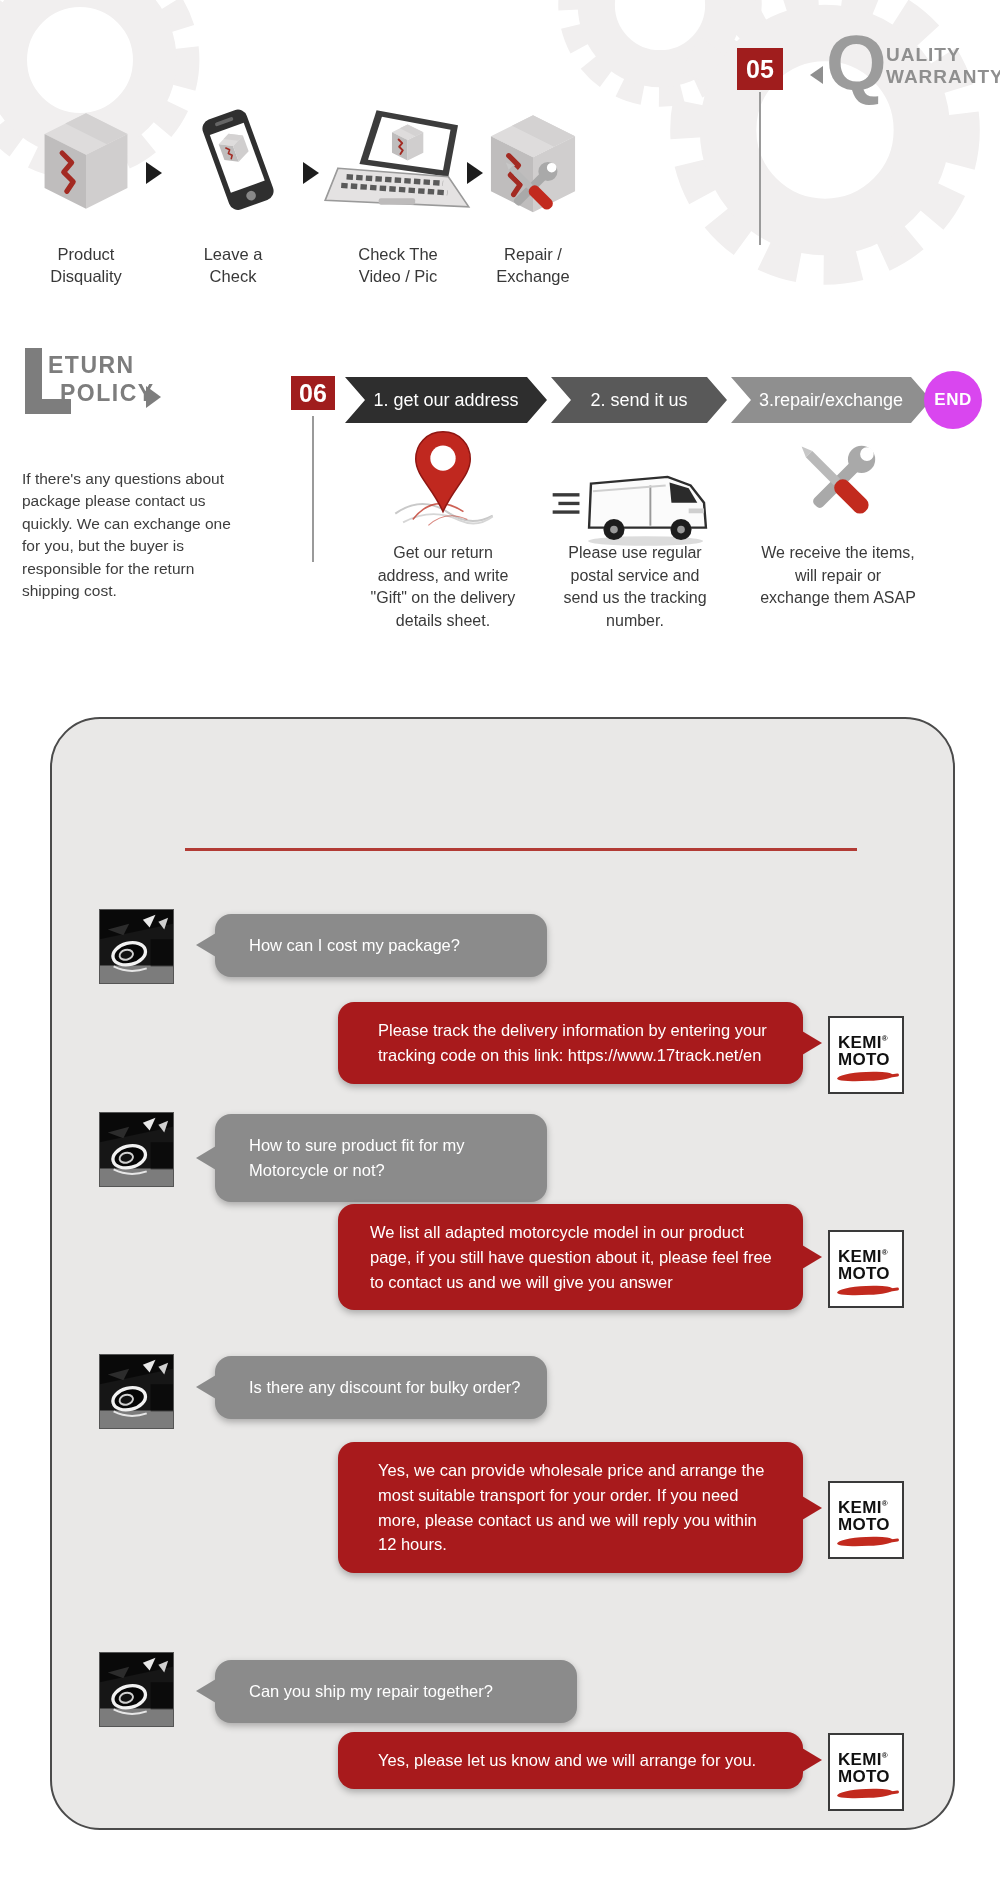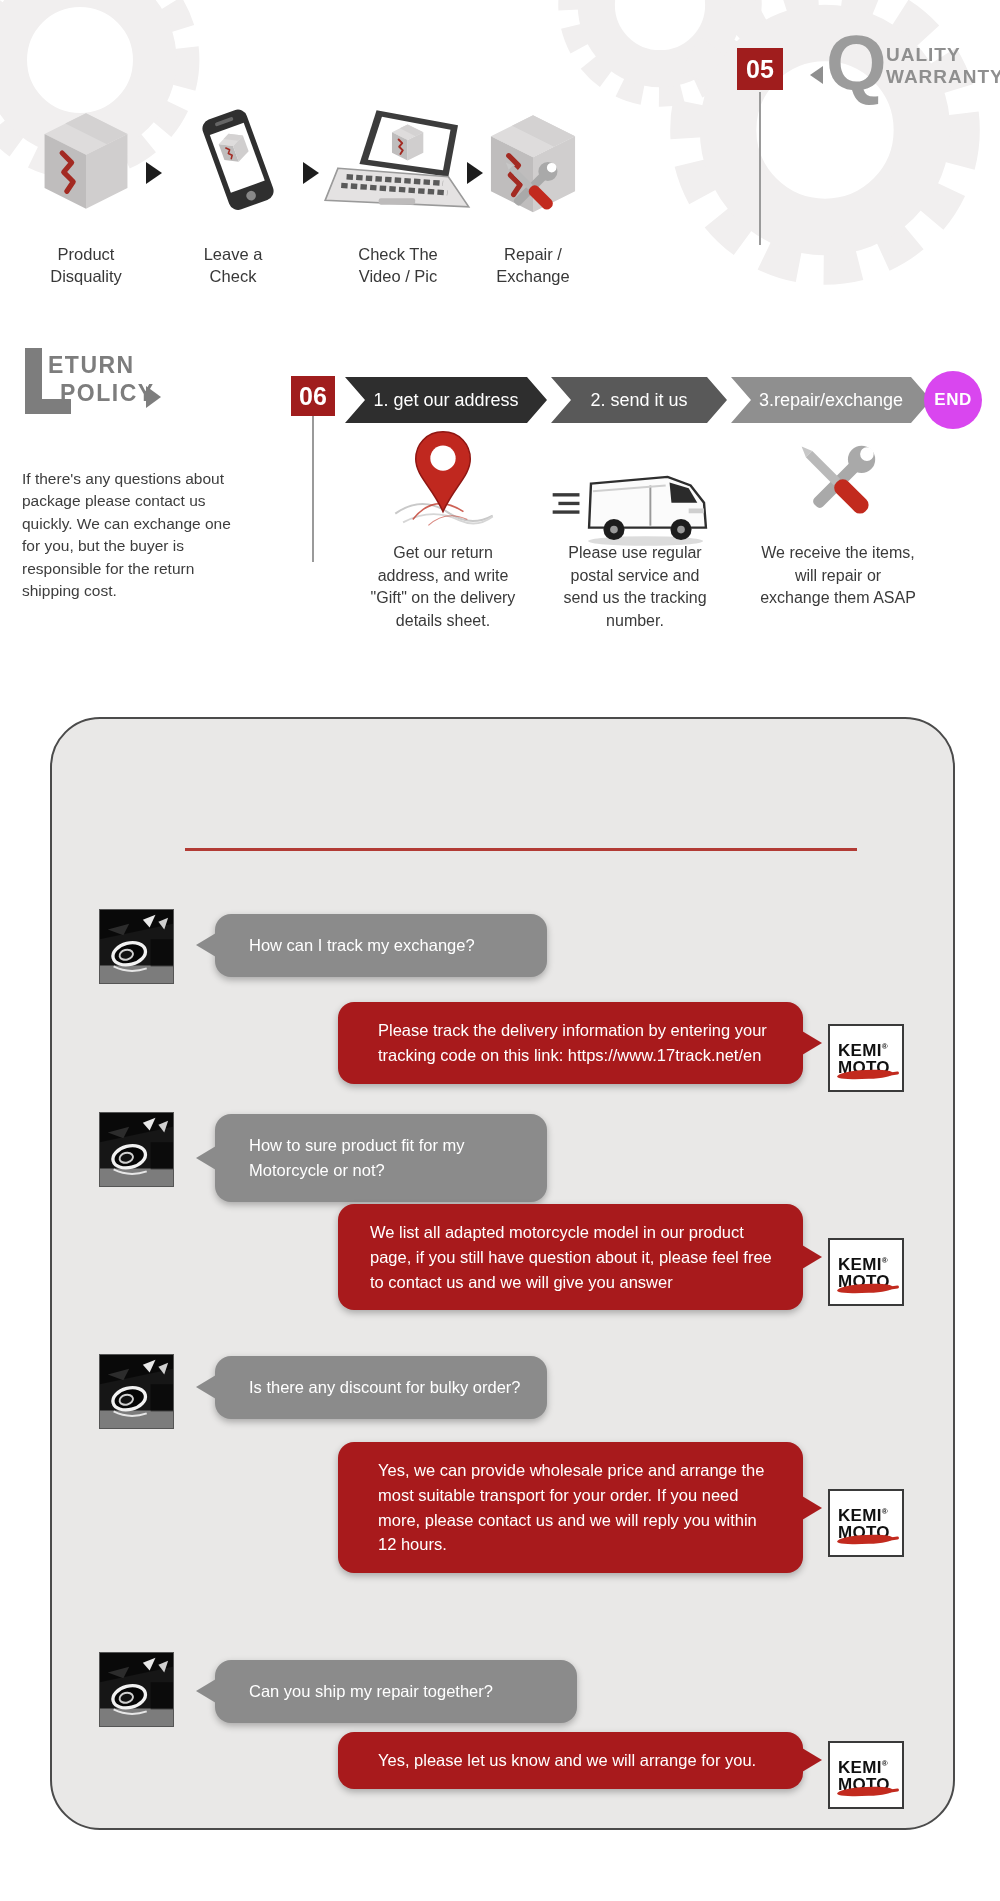--- a/index.html
+++ b/index.html
@@ -60,22 +60,22 @@
   .q-bubble{left:163px;width:332px;background:#8b8b8b;font-size:16.5px;font-weight:500;
             line-height:1.5;padding:19px 24px 19px 34px;}
   .q-bubble:before{content:"";position:absolute;left:-19px;top:50%;margin-top:-12px;width:0;height:0;
             border-style:solid;border-width:12px 20px 12px 0;
             border-color:transparent #8b8b8b transparent transparent;}
   .a-bubble{left:286px;width:465px;background:#a81a1c;font-size:16.5px;font-weight:500;
             line-height:1.5;padding:16px 30px 16px 40px;}
   .a-bubble:after{content:"";position:absolute;right:-19px;top:50%;margin-top:-12px;width:0;height:0;
             border-style:solid;border-width:12px 0 12px 20px;
             border-color:transparent transparent transparent #a81a1c;}
-  .klogo{position:absolute;left:776px;width:76px;height:68px;background:#fff;
-         border:2px solid #3a3a3a;box-sizing:border-box;margin-top:8px;}
+  .klogo{position:absolute;left:776px;width:76px;height:78px;background:#fff;
+         border:2px solid #3a3a3a;box-sizing:border-box;}
   .klogo-text{margin:12px 0 0 8px;font-size:17px;line-height:17px;font-weight:800;color:#101010;
               letter-spacing:.3px;}
   .klogo-text sup{font-size:8px;}
   .klogo-swoosh{position:absolute;left:7px;right:9px;bottom:11px;height:9px;background:#c22a1e;
                 border-radius:60% 40% 50% 50%/75% 55% 60% 40%;transform:rotate(-2deg);}
   .klogo-swoosh:after{content:"";position:absolute;right:-6px;top:3px;width:10px;height:3px;
                 background:#c22a1e;border-radius:2px;transform:rotate(-6deg);}
   
   .av1{top:190px;} .qb1{top:195px;}
   .av2{top:393px;} .qb2{top:395px;}
@@ -201,21 +201,21 @@
   </section>
 
   <section style="top:0;height:0;">
     <div class="rl-glyph"></div>
     <span class="rl-l1">ETURN</span>
     <span class="rl-l2">POLICY</span>
     <span class="tri rl-tri"></span>
 
     <p class="return-desc">If there's any questions about package please contact us quickly. We can exchange one for you, but the buyer is responsible for the return shipping cost.</p>
 
-    <div class="num-badge" style="left:291px;top:376px;width:44px;height:40px">06</div>
+    <div class="num-badge" style="left:291px;top:376px;width:44px;height:34px">06</div>
     <div class="vline" style="left:312px;top:416px;height:146px"></div>
 
     <div class="flow flow1">1. get our address</div>
     <div class="flow flow2">2. send it us</div>
     <div class="flow flow3">3.repair/exchange</div>
     <div class="flow-end">END</div>
 
     <svg style="position:absolute;left:388px;top:426px" width="110" height="112" viewBox="0 0 110 115">
       <path d="M6,90 q28,-20 56,0 q22,14 44,2" stroke="#c9c9c9" stroke-width="2" fill="none"></path>
       <path d="M14,99 q30,-16 58,-2 q18,8 34,-4" stroke="#d6d6d6" stroke-width="2" fill="none"></path>
@@ -249,21 +249,21 @@
     <div class="ret-caption" style="left:555px">Please use regular postal service and send us the tracking number.</div>
     <div class="ret-caption" style="left:758px">We receive the items, will repair or exchange them ASAP</div>
   </section>
 
   <section class="faq-card">
     <div class="faq-divider"></div>
 
     <svg class="avatar av1" viewBox="0 0 75 75">
         <use href="#sym-avatar"></use>
       </svg>
-    <div class="bubble q-bubble qb1">How can I track my exchange?</div>
+    <div class="bubble q-bubble qb1">How can I cost my package?</div>
 
     <div class="bubble a-bubble ab1">Please track the delivery information by entering your tracking code on this link: https://www.17track.net/en</div>
     <div class="klogo kl1">
       <div class="klogo-text">
         <span>KEMI</span><sup>®</sup><br>
         <span>MOTO</span>
       </div>
       <div class="klogo-swoosh"></div>
     </div>
 

